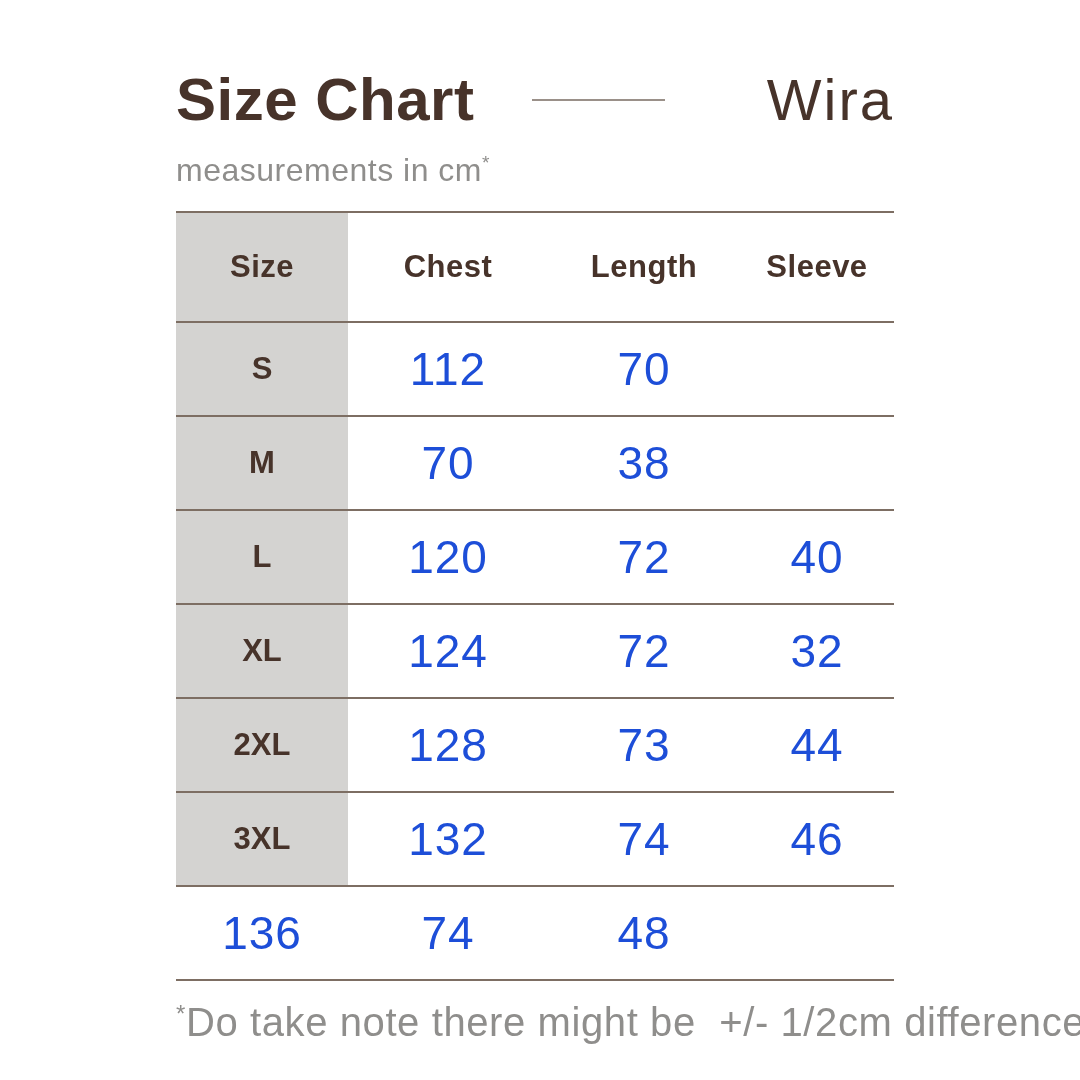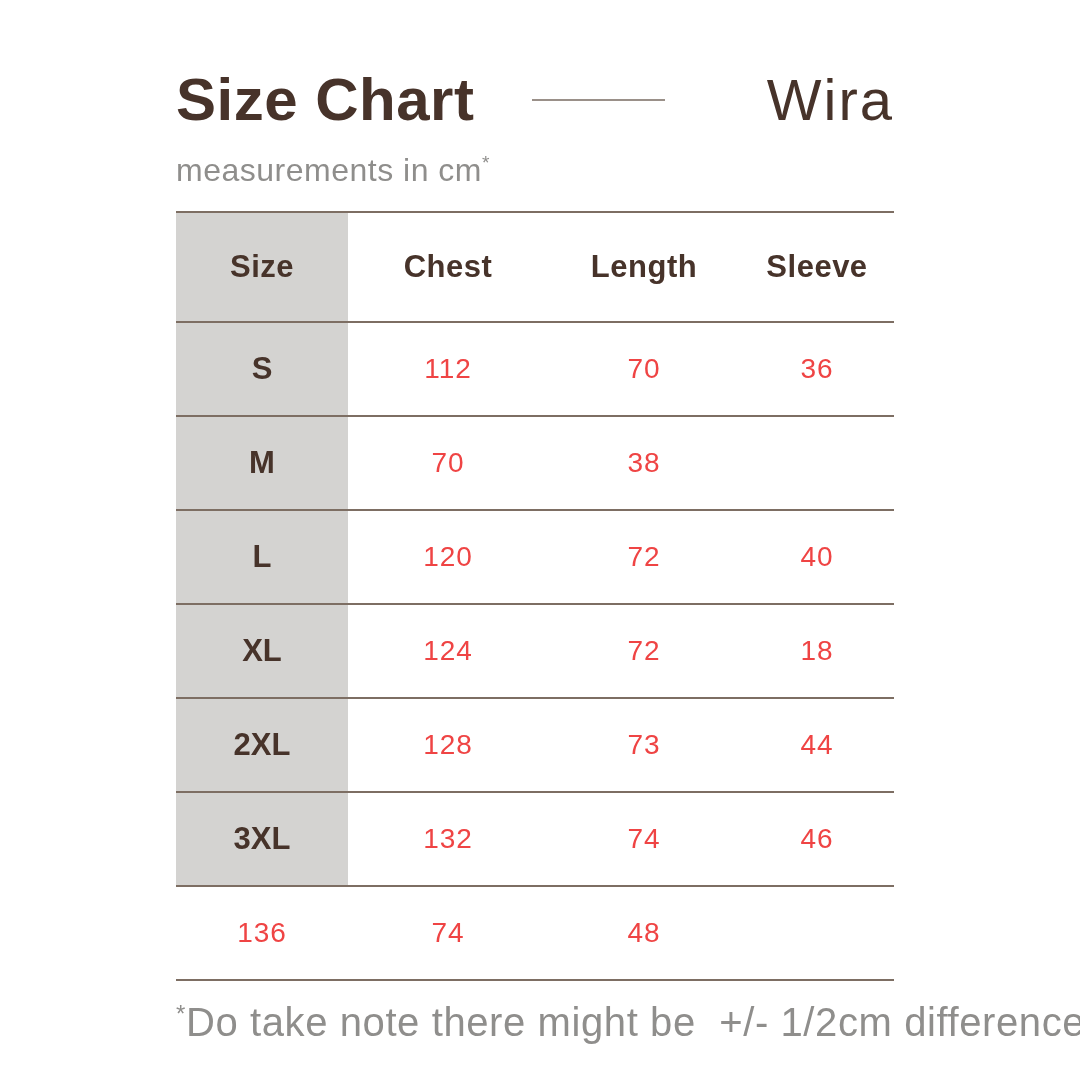--- a/index.html
+++ b/index.html
@@ -85,23 +85,23 @@
     font-weight: bold;
     color: #47332a;
     letter-spacing: 0.5px;
   }
   .t-row.data .cell.size-col {
     font-size: 31px;
     font-weight: bold;
     color: #47332a;
   }
   .t-row.data .cell.value {
-    font-size: 28px;
+    font-size: 46px;
     font-weight: normal;
-    color: #ef4444;
+    color: #1d4ed8;
     letter-spacing: 1px;
     text-align: right;
   }
 
   
   .footnote {
     margin-top: 24px;
     font-size: 40px;
     line-height: 34px;
     color: #8f8e8c;
@@ -128,41 +128,40 @@
         <div class="cell size-col">Size</div>
         <div class="cell">Chest</div>
         <div class="cell">Length</div>
         <div class="cell">Sleeve</div>
       </div>
 
       <div class="t-row data">
         <div class="cell size-col">S</div>
         <div class="cell value">112</div>
         <div class="cell value">70</div>
-        <div class="cell value">36</div>
       </div>
 
       <div class="t-row data">
         <div class="cell size-col">M</div>
         <div class="cell value">70</div>
         <div class="cell value">38</div>
       </div>
 
       <div class="t-row data">
         <div class="cell size-col">L</div>
         <div class="cell value">120</div>
         <div class="cell value">72</div>
         <div class="cell value">40</div>
       </div>
 
       <div class="t-row data">
         <div class="cell size-col">XL</div>
         <div class="cell value">124</div>
         <div class="cell value">72</div>
-        <div class="cell value">18</div>
+        <div class="cell value">32</div>
       </div>
 
       <div class="t-row data">
         <div class="cell size-col">2XL</div>
         <div class="cell value">128</div>
         <div class="cell value">73</div>
         <div class="cell value">44</div>
       </div>
 
       <div class="t-row data">

